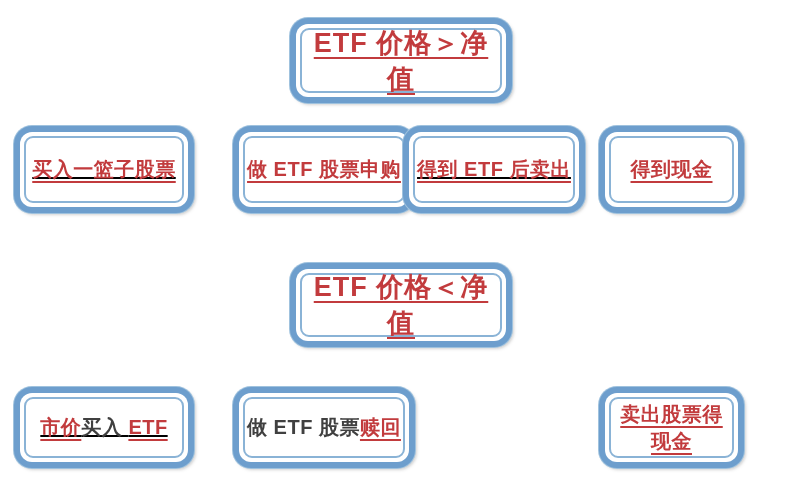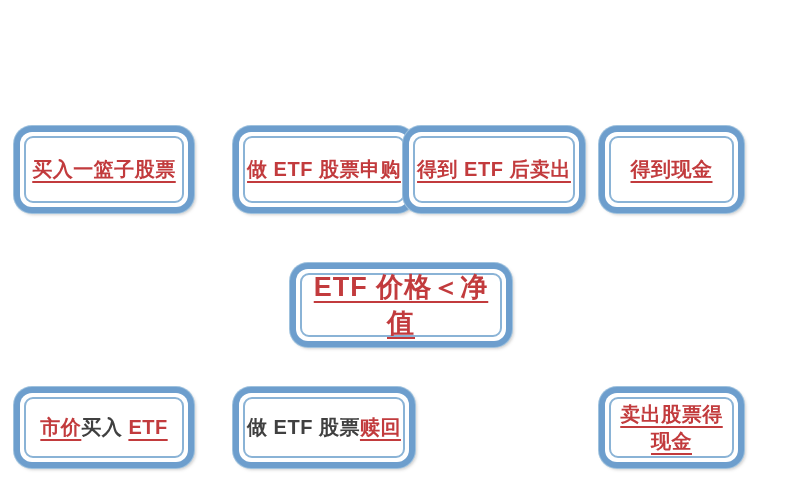--- a/index.html
+++ b/index.html
@@ -52,30 +52,37 @@
     text-decoration: underline;
     text-decoration-color: #c23b3d;
     text-decoration-thickness: 2px;
     text-underline-offset: 5px;
   }
   
   .hdr1 { left: 290px; top: 18px;  width: 222px; height: 85px; }
   .hdr2 { left: 290px; top: 263px; width: 222px; height: 84px; }
   .r1   { top: 126px; height: 87px; }
   .r2   { top: 387px; height: 81px; }
-  .c1 { left: 14px;  width: 180px; }
+  .c1 { left: 14px;  width: 180px; text-decoration: underline; }
   .c2 { left: 205px; width: 182px; margin-left: 28px; }
-  .c3 { left: 403px; width: 182px; }
+  .c3 { left: 403px; width: 182px; text-decoration: underline; }
   .c4 { left: 599px; width: 145px; }
 </style>
 </head>
 <body>
 
 <div class="stage">
 
+  <div class="box hdr1">
+    <div class="gap">
+      <div class="inner">
+        <span class="header-text red u">ETF 价格＞净值</span>
+      </div>
+    </div>
+  </div>
 
   <div class="box r1 c1">
     <div class="gap">
       <div class="inner">
         <span class="box-text red u">买入一篮子股票</span>
       </div>
     </div>
   </div>
 
   <div class="box r1 c2">

